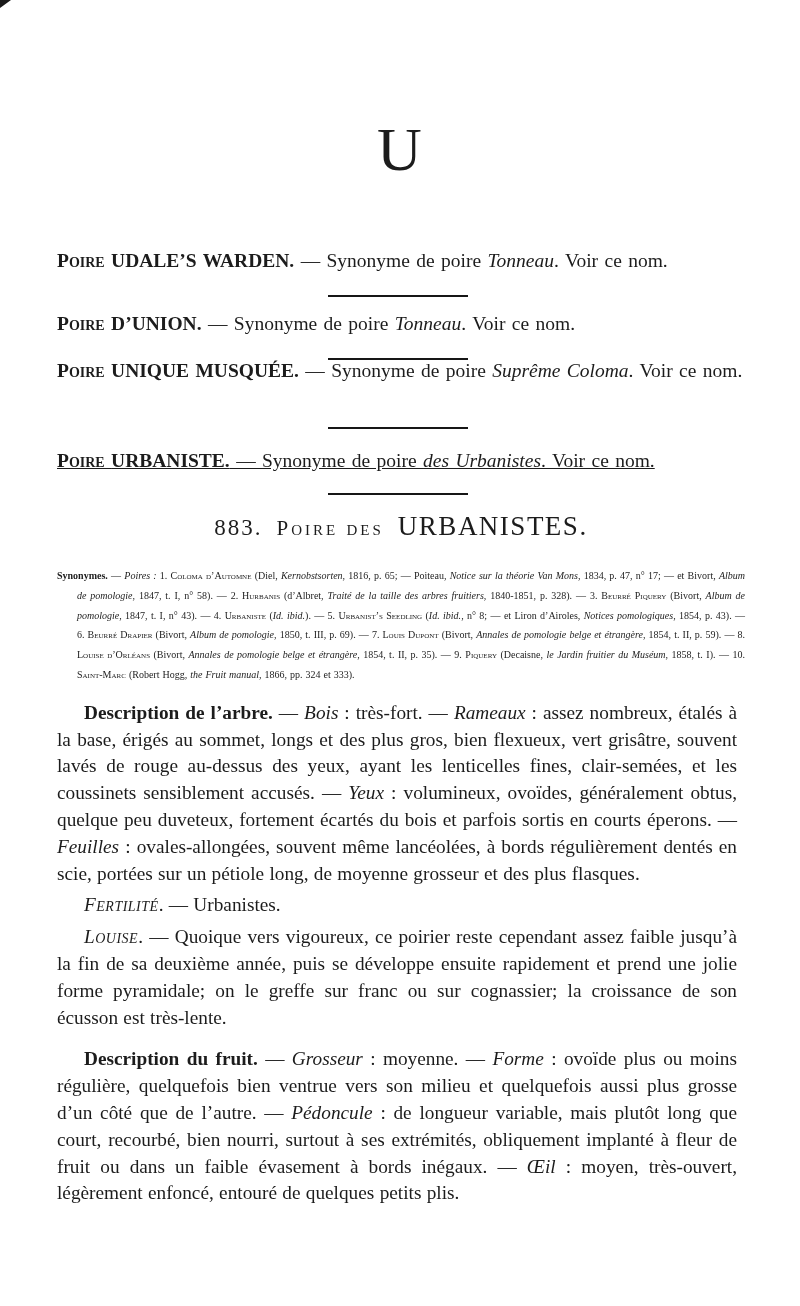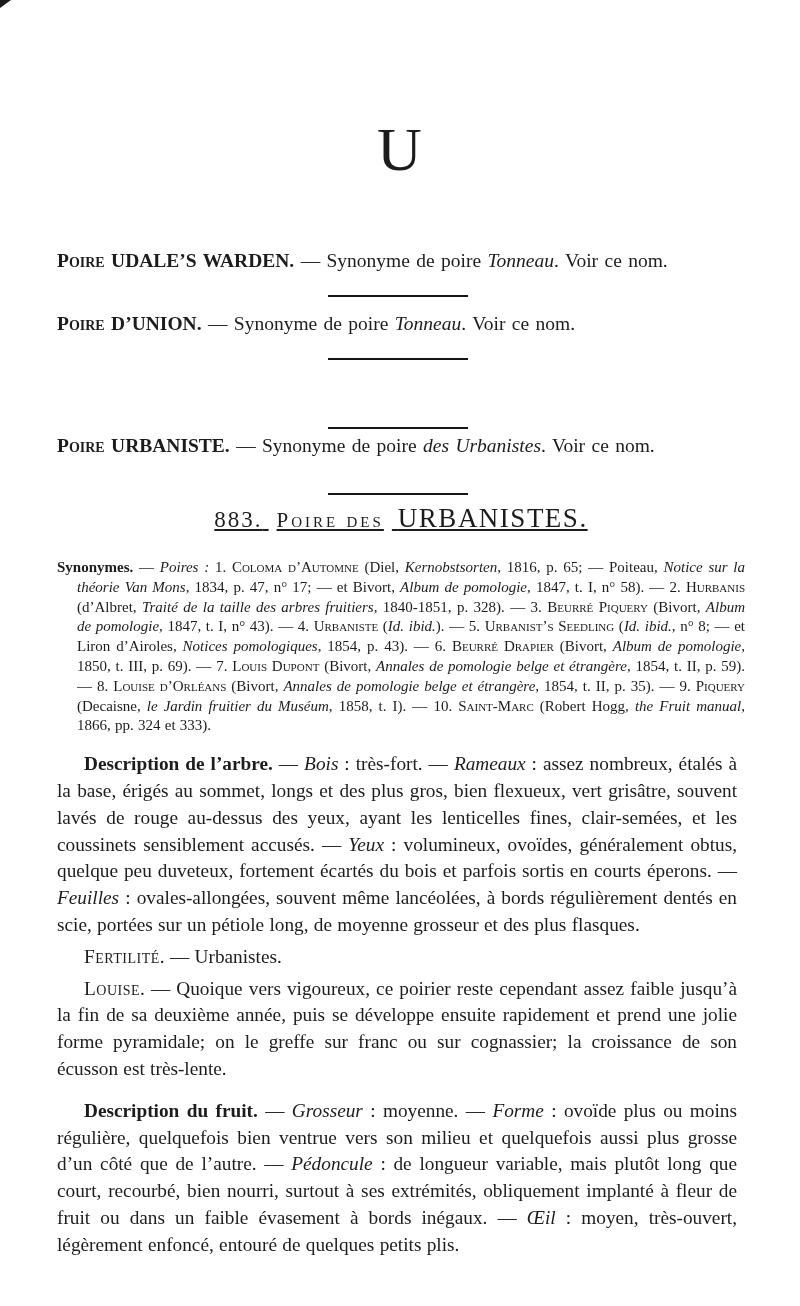--- a/index.html
+++ b/index.html
@@ -35,86 +35,86 @@
     position:absolute;left:57px;width:688px;
     font-size:19.5px;line-height:27px;
     text-align:justify;
     padding-left:28px;text-indent:-28px;
     word-spacing:1.5px;
     margin:0;
   }
   .e1{top:247px;}
   .e2{top:298px;margin-top:12px;}
   .e3{top:357px;}
-  .e4{top:432px;}
+  .e4{top:447px;text-decoration:underline;}
   
   .rule{
     position:absolute;left:50%;
     width:140px;margin-left:-72px;
     border:none;border-top:2px solid #161616;
     height:0;
   }
   .r1{top:287px;}
   .r2{top:350px;}
   .r3{top:419px;}
   .r4{top:485px;}
   
   .article{
     position:absolute;top:503px;left:57px;width:688px;
   }
   .article-heading{
-    margin:0;padding:0;
+    margin:8px;padding:0;
     text-align:center;
     font-weight:400;
     white-space:nowrap;
-    text-decoration:underline;
   }
   .article-heading .num{font-size:23px;letter-spacing:2px;}
   .article-heading .prefix{font-size:21px;font-variant:small-caps;letter-spacing:3px;margin:0 8px;}
   .article-heading .name{font-size:27px;letter-spacing:1.5px;}
   .synonymes{
     margin:24px 0 2px 0;
-    font-size:15px;line-height:19.8px;
+    font-size:10px;line-height:19.8px;
     text-align:justify;
     padding-left:20px;text-indent:-20px;
     word-spacing:0.5px;
   }
   .para{
     margin:15px 8px 0 0;
     font-size:19.3px;line-height:26.8px;
     text-align:justify;
     text-indent:27px;
     word-spacing:0.5px;
   }
   .para.tight{margin-top:5px;}
   
   .run-p{}
   .run-b{font-weight:700;}
   .run-i{font-style:italic;}
   .run-sc{font-variant:small-caps;}
   .run-bsc{font-weight:700;font-variant:small-caps;}
-  .run-scsp{font-variant:small-caps;letter-spacing:0.5px;}
+  .run-scsp{font-variant:small-caps;letter-spacing:0.5px;font-style:italic;}
 </style>
 </head>
 <body>
 
 <div class="page">
 
   <div class="corner-mark"></div>
 
   <div class="letter-heading">U</div>
 
   <p class="entry e1"><span class="run-bsc">Poire </span><span class="run-b">UDALE’S WARDEN.</span><span class="run-p"> — Synonyme de poire </span><span class="run-i">Tonneau</span><span class="run-p">. Voir ce nom.</span></p>
 
   <hr class="rule r1">
 
   <p class="entry e2"><span class="run-bsc">Poire </span><span class="run-b">D’UNION.</span><span class="run-p"> — Synonyme de poire </span><span class="run-i">Tonneau</span><span class="run-p">. Voir ce nom.</span></p>
 
   <hr class="rule r2">
 
+  <p class="entry e3"><span class="run-bsc">Poire </span><span class="run-b">UNIQUE MUSQUÉE.</span><span class="run-p"> — Synonyme de poire </span><span class="run-i">Suprême Coloma</span><span class="run-p">. Voir ce nom.</span></p>
 
   <hr class="rule r3">
 
   <p class="entry e4"><span class="run-bsc">Poire </span><span class="run-b">URBANISTE.</span><span class="run-p"> — Synonyme de poire </span><span class="run-i">des Urbanistes</span><span class="run-p">. Voir ce nom.</span></p>
 
   <hr class="rule r4">
 
   <section class="article">
 
     <h2 class="article-heading">

